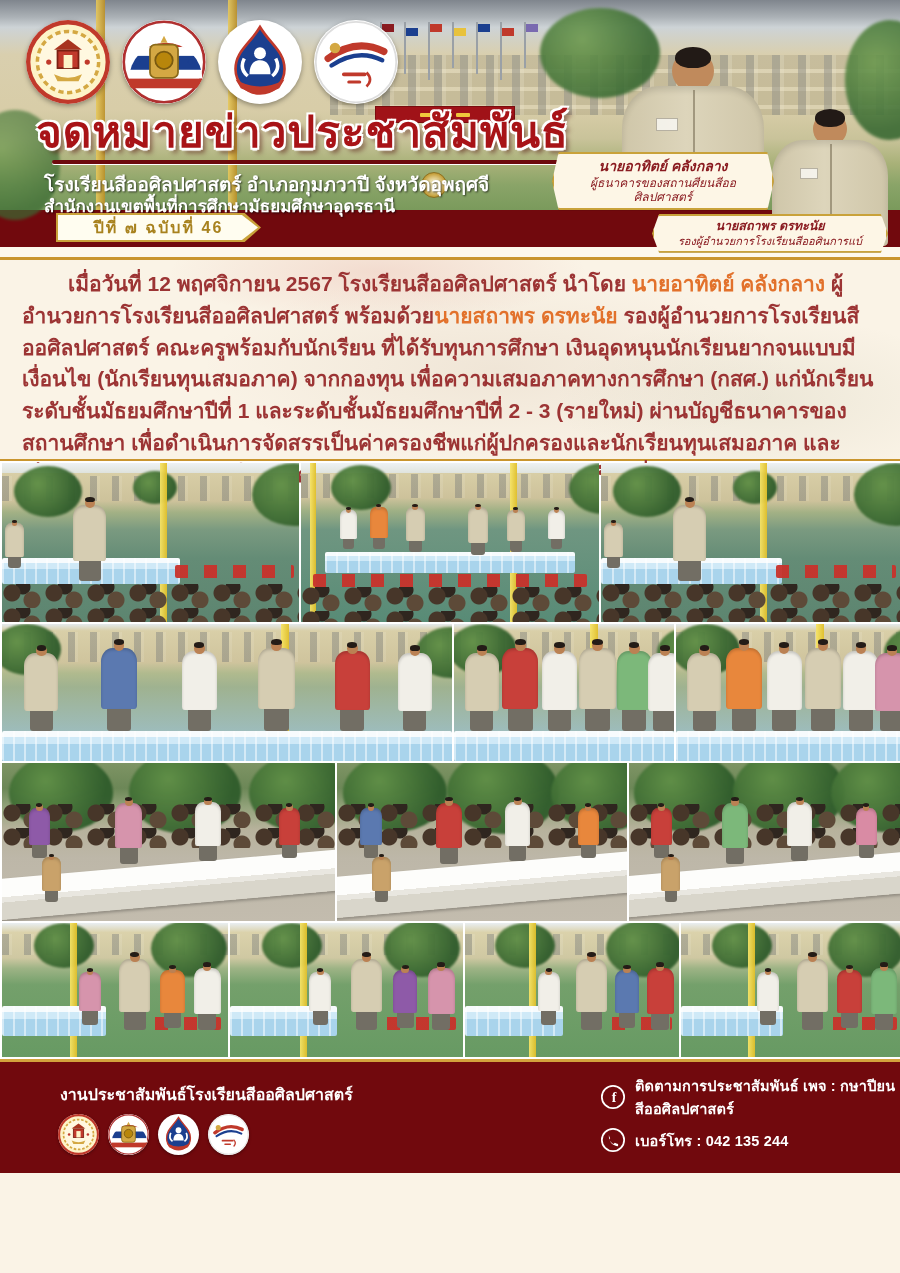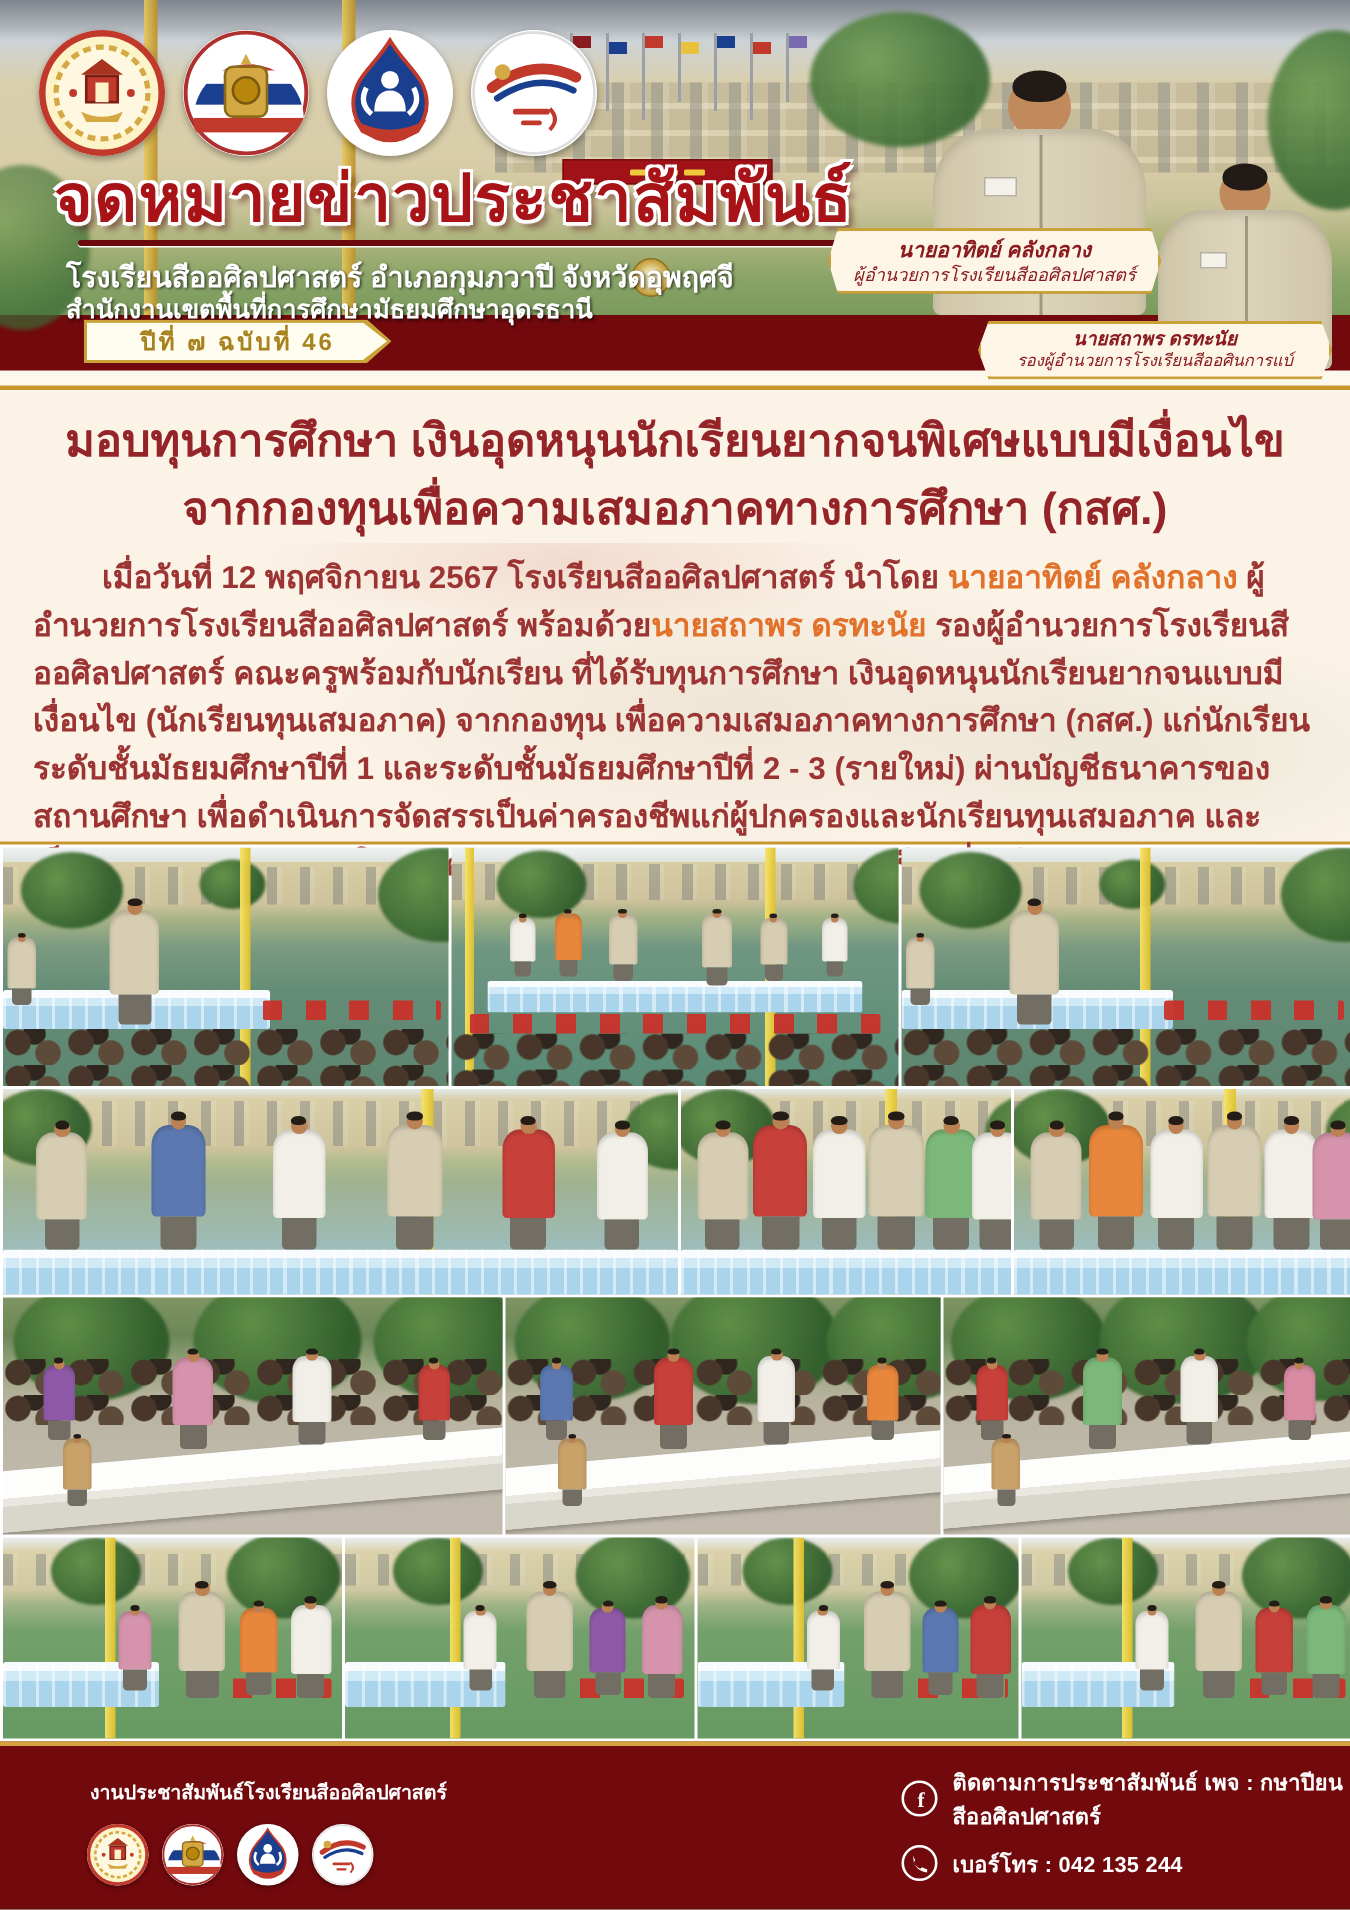--- a/index.html
+++ b/index.html
@@ -91,21 +91,21 @@
     background-size:42px 24px; }
   .fig { position:absolute; display:flex; flex-direction:column; align-items:center; }
   .fig .hd { width:30%; aspect-ratio:1/1; border-radius:50%; background:#bb8153; position:relative; z-index:2; }
   .fig .hd::before { content:''; position:absolute; left:2%; right:2%; top:-10%; height:55%; border-radius:50% 50% 42% 42%; background:#241c17; }
   .fig .bd { width:100%; flex:1; margin-top:-3px; border-radius:32% 32% 8% 8% / 22% 22% 6% 6%; background:var(--c,#d6cdb2);
     box-shadow:inset 0 2px 3px rgba(0,0,0,.18); }
   .fig .lg { width:68%; height:24%; background:#726e64; border-radius:0 0 3px 3px; }
 
   
   .footer { position:relative; width:900px; height:114px; background:#71090d; border-top:3px solid #d3a23c; color:#fff; }
-  .footer-credit { position:absolute; left:60px; top:20px; font-size:13px; font-weight:bold; }
+  .footer-credit { position:absolute; left:60px; top:20px; font-size:16px; font-weight:bold; }
   .footer-logos { position:absolute; left:58px; top:52px; display:flex; gap:9px; }
   .footer-logos .logo { width:41px; height:41px; border-radius:50%; background:#fff; overflow:hidden; box-shadow:0 1px 3px rgba(0,0,0,.4); }
   .contacts { position:absolute; left:600px; top:12px; display:flex; flex-direction:column; gap:7px; }
   .contact { display:flex; align-items:center; gap:9px; }
   .cicon { width:26px; height:26px; flex:0 0 26px; }
   .ctext { font-size:14.5px; font-weight:bold; letter-spacing:.2px; }
 </style>
 </head>
 <body>
 
@@ -201,40 +201,36 @@
     <div class="issue-badge" style="top:213px">
       <div class="inner">ปีที่ ๗ ฉบับที่ 46</div>
     </div>
 
     <div class="official" style="left:622px;top:50px;width:142px;height:160px">
       <div class="hd" style="width:42px;height:42px"></div>
         <div class="shirt"></div>
     </div>
     <div class="plate" style="left:552px;top:152px;width:222px">
       <div class="pname">นายอาทิตย์ คลังกลาง</div>
-      <div class="ptitle">ผู้อำนวยการโรงเรียนสีออศิลปศาสตร์</div>
+      <div class="ptitle">ผู้ธนาคารของสถานศียนสีออศิลปศาสตร์</div>
     </div>
 
     <div class="official" style="left:772px;top:112px;width:116px;height:134px">
       <div class="hd" style="width:34px;height:34px"></div>
         <div class="shirt"></div>
     </div>
     <div class="plate" style="left:652px;top:214px;width:236px;padding:3px 12px">
       <div class="pname" style="font-size:12.5px">นายสถาพร ดรทะนัย</div>
       <div class="ptitle" style="font-size:11px">รองผู้อำนวยการโรงเรียนสีออศินการแบ์</div>
     </div>
   </div>
 
   <div class="maroon-band"></div>
   <div class="cream-strip"></div>
 
-  <div class="headline">
-    <div class="hl-line">มอบทุนการศึกษา เงินอุดหนุนนักเรียนยากจนพิเศษแบบมีเงื่อนไข</div>
-    <div class="hl-line">จากกองทุนเพื่อความเสมอภาคทางการศึกษา (กสศ.)</div>
-  </div>
 
   <div class="body-wrap">
     <div class="body-wash"></div>
     <div class="body-text"><span>เมื่อวันที่ 12 พฤศจิกายน 2567 โรงเรียนสีออศิลปศาสตร์  นำโดย </span><span class="hl">นายอาทิตย์ คลังกลาง</span><span> ผู้อำนวยการโรงเรียนสีออศิลปศาสตร์ พร้อมด้วย</span><span class="hl">นายสถาพร ดรทะนัย</span><span> รองผู้อำนวยการโรงเรียนสีออศิลปศาสตร์ คณะครูพร้อมกับนักเรียน ที่ได้รับทุนการศึกษา เงินอุดหนุนนักเรียนยากจนแบบมีเงื่อนไข (นักเรียนทุนเสมอภาค) จากกองทุน เพื่อความเสมอภาคทางการศึกษา (กสศ.) แก่นักเรียนระดับชั้นมัธยมศึกษาปีที่ 1 และระดับชั้นมัธยมศึกษาปีที่ 2 - 3 (รายใหม่) ผ่านบัญชีธนาคารของสถานศึกษา เพื่อดำเนินการจัดสรรเป็นค่าครองชีพแก่ผู้ปกครองและนักเรียนทุนเสมอภาค และเป็นการแบ่งเบาภาระค่าใช้จ่ายด้านการศึกษาของครัวเรือน ภาคเรียนที่ 2 ปีการศึกษา 2567</span></div>
   </div>
 
   <div class="grid" id="photo-grid">
       <div class="row">
         <div class="ph" style="height: 159px; width: 33.2%; background: linear-gradient(rgb(238, 242, 244) 0%, rgb(223, 227, 221) 6%, rgb(216, 206, 166) 6%, rgb(205, 194, 155) 24%, rgb(163, 177, 133) 31%, rgb(122, 154, 128) 42%, rgb(100, 140, 118) 60%, rgb(93, 133, 112) 100%);">
           <div class="winband" style="top: 8%; height: 16%;"></div>

